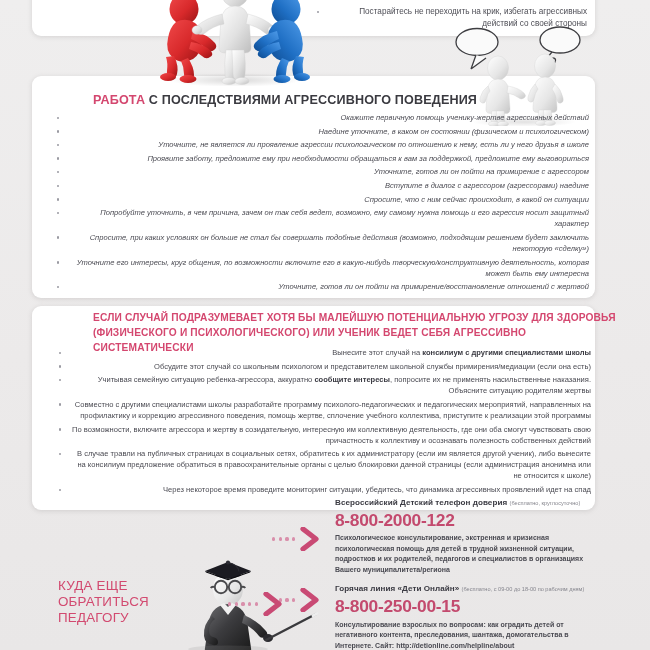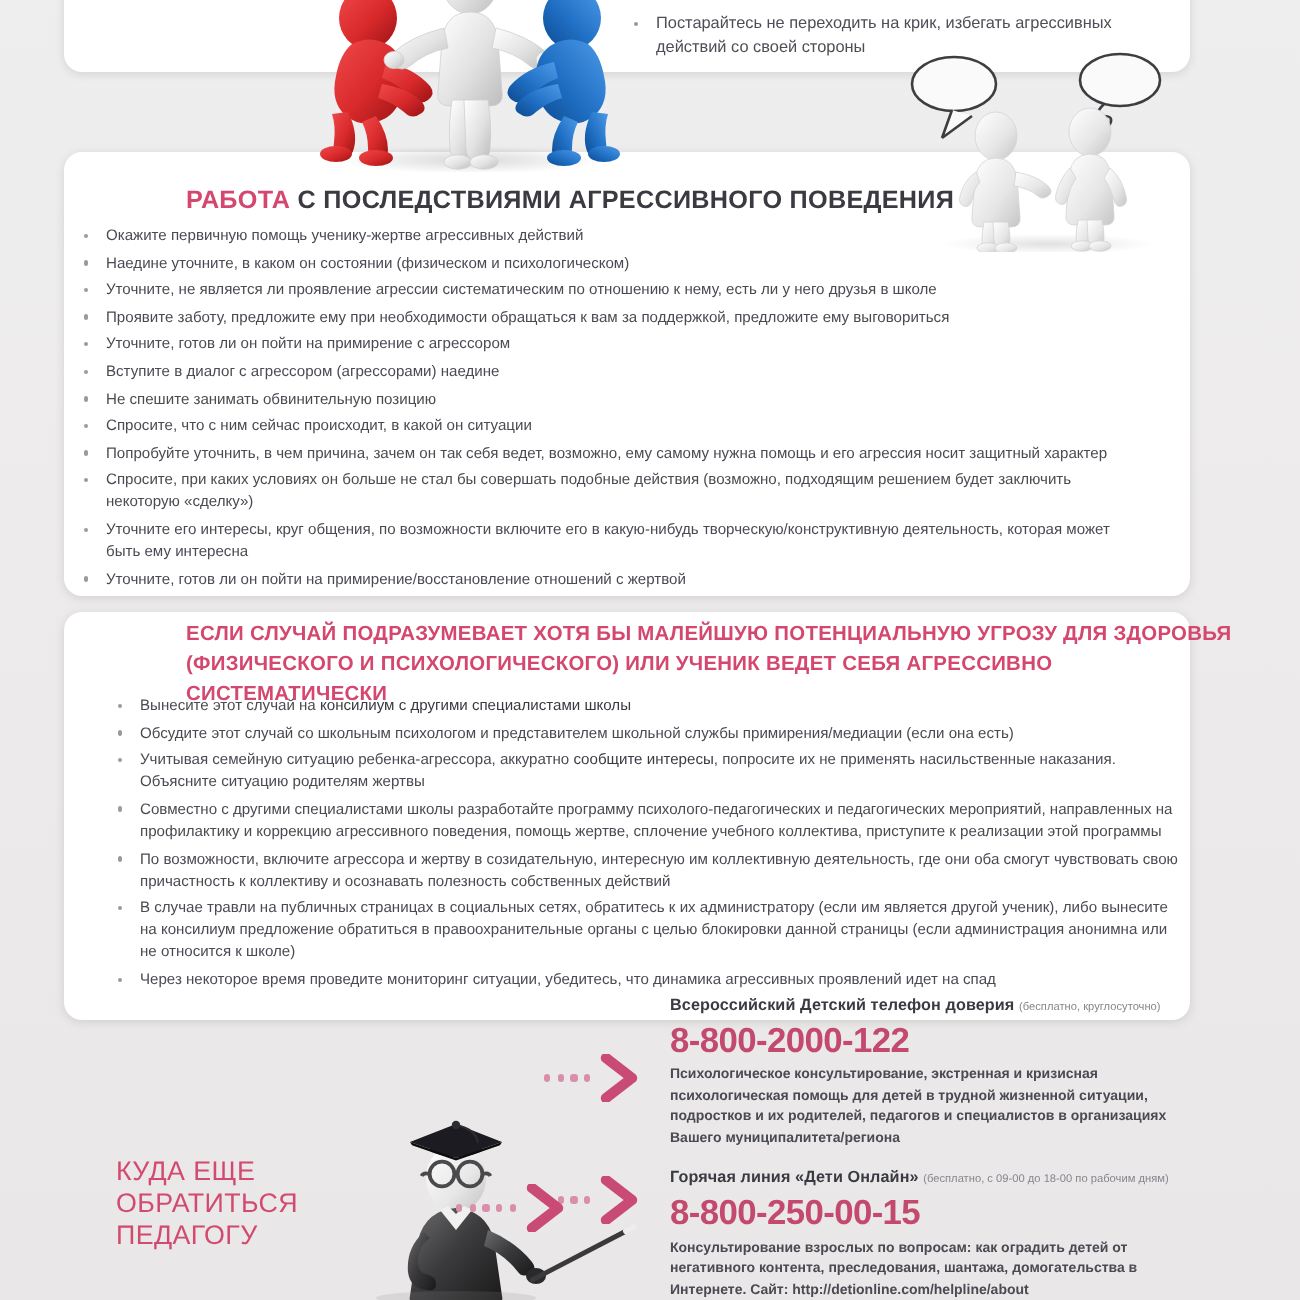--- a/index.html
+++ b/index.html
@@ -30,30 +30,30 @@
   #title-work .accent{color:#d4476f;}
   #title-case{
     left:57px;top:311px;width:532px;font-size:10.2px;line-height:1.45;
     color:#d4476f;font-weight:700;
   }
 
   
   ul.bl{list-style:none;margin:0;padding:0;position:absolute;}
   ul.bl li{
     position:relative;padding-left:13px;margin:0 0 2.5px 0;
-    font-size:7.55px;line-height:1.47;color:#4a4a52;font-weight:400;
+    font-size:7.55px;line-height:1.47;color:#4a4a52;font-weight:400;text-align:right;
   }
   ul.bl li:before{
     content:"";position:absolute;left:2px;top:4.6px;
     width:2.4px;height:2.4px;border-radius:50%;background:#9a9aa2;
   }
-  ul.bl li b{font-weight:400;color:#3a3a42;margin-top:28px;}
+  ul.bl li b{font-weight:700;color:#3a3a42;margin-top:28px;}
   #list-top{left:315px;top:6px;width:272px;}
   #list-top li{font-size:8.2px;line-height:1.5;color:#4e4e56;}
-  #list-work{left:40px;top:112px;width:534px;}
+  #list-work{left:55px;top:112px;width:534px;font-style:italic;}
   #list-case{left:57px;top:347px;width:534px;}
 
   
   #helplines{position:absolute;left:335px;top:498px;width:272px;}
   .hl{margin-bottom:9px;}
   .hl-name{
     font-size:8.1px;font-weight:700;color:#3a3a42;letter-spacing:.05px;
     line-height:1.3;
   }
   .hl-name .note{font-weight:400;font-size:5.6px;color:#86868e;letter-spacing:0;}
@@ -208,25 +208,24 @@
       </g>
     </svg>
   </div>
 
   <div class="sec-title" id="title-work">
     <span class="accent">РАБОТА</span><span> С ПОСЛЕДСТВИЯМИ АГРЕССИВНОГО ПОВЕДЕНИЯ</span>
   </div>
   <ul class="bl" id="list-work">
       <li>Окажите первичную помощь ученику-жертве агрессивных действий</li>
       <li>Наедине уточните, в каком он состоянии (физическом и психологическом)</li>
-      <li>Уточните, не является ли проявление агрессии систематическим по отношению к нему, есть ли у него друзья в школе</li>
+      <li>Уточните, не является ли проявление агрессии психологическом по отношению к нему, есть ли у него друзья в школе</li>
       <li>Проявите заботу, предложите ему при необходимости обращаться к вам за поддержкой, предложите ему выговориться</li>
       <li>Уточните, готов ли он пойти на примирение с агрессором</li>
       <li>Вступите в диалог с агрессором (агрессорами) наедине</li>
-      <li>Не спешите занимать обвинительную позицию</li>
       <li>Спросите, что с ним сейчас происходит, в какой он ситуации</li>
       <li>Попробуйте уточнить, в чем причина, зачем он так себя ведет, возможно, ему самому нужна помощь и его агрессия носит защитный характер</li>
       <li>Спросите, при каких условиях он больше не стал бы совершать подобные действия (возможно, подходящим решением будет заключить некоторую «сделку»)</li>
       <li>Уточните его интересы, круг общения, по возможности включите его в какую-нибудь творческую/конструктивную деятельность, которая может быть ему интересна</li>
       <li>Уточните, готов ли он пойти на примирение/восстановление отношений с жертвой</li>
     </ul>
 
   <div class="sec-title" id="title-case">ЕСЛИ СЛУЧАЙ ПОДРАЗУМЕВАЕТ ХОТЯ БЫ МАЛЕЙШУЮ ПОТЕНЦИАЛЬНУЮ УГРОЗУ ДЛЯ ЗДОРОВЬЯ (ФИЗИЧЕСКОГО И ПСИХОЛОГИЧЕСКОГО) ИЛИ УЧЕНИК ВЕДЕТ СЕБЯ АГРЕССИВНО СИСТЕМАТИЧЕСКИ</div>
   <ul class="bl" id="list-case">
       <li>Вынесите этот случай на <b>консилиум с другими специалистами школы</b></li>

